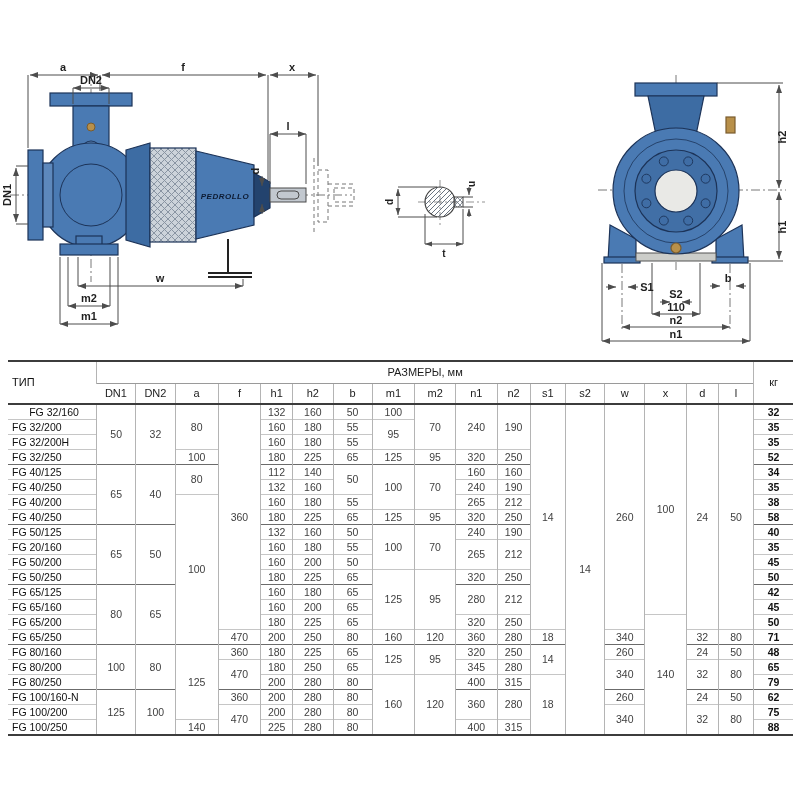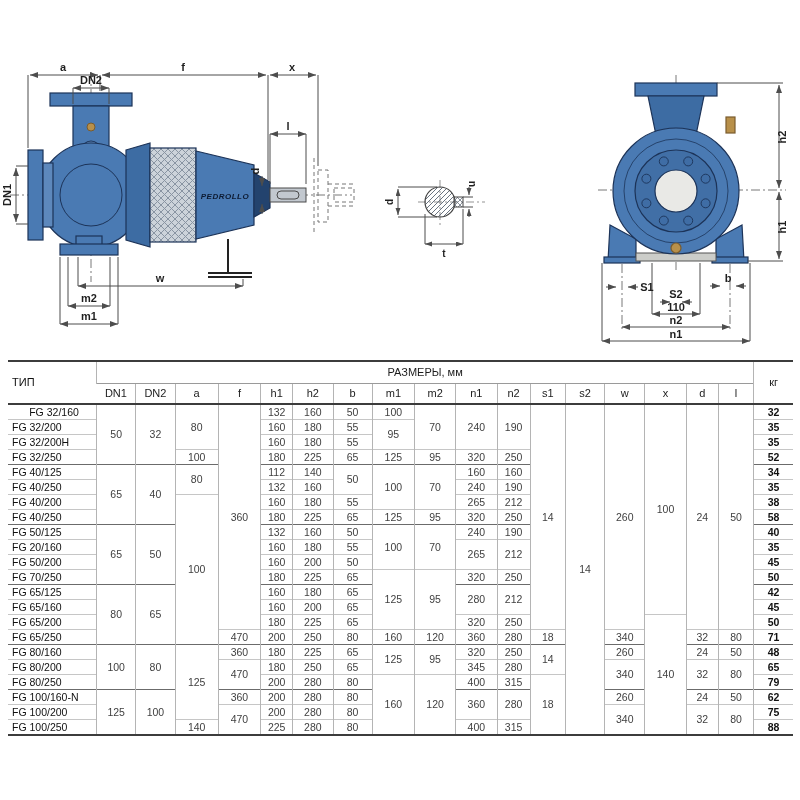--- a/index.html
+++ b/index.html
@@ -372,21 +372,21 @@
           <td class="kgv">35</td>
         </tr>
         <tr>
           <td class="type">FG 50/200</td>
           <td>160</td>
           <td>200</td>
           <td>50</td>
           <td class="kgv">45</td>
         </tr>
         <tr>
-          <td class="type">FG 70/250</td>
+          <td class="type">FG 50/250</td>
           <td>180</td>
           <td>225</td>
           <td>65</td>
           <td rowspan="4">125</td>
           <td rowspan="4">95</td>
           <td>320</td>
           <td>250</td>
           <td class="kgv">50</td>
         </tr>
         <tr class="grp">

